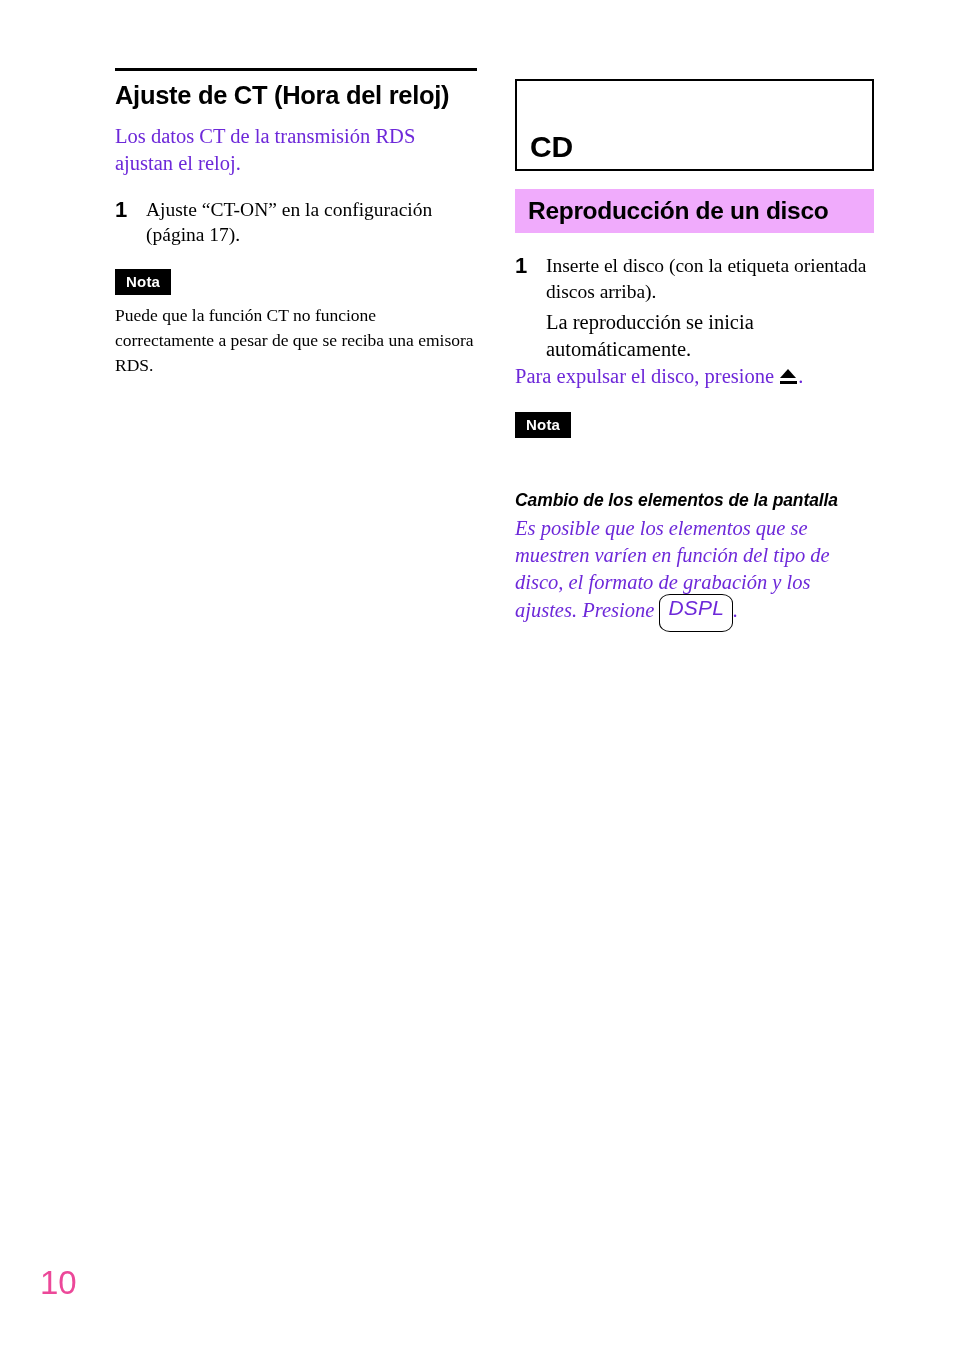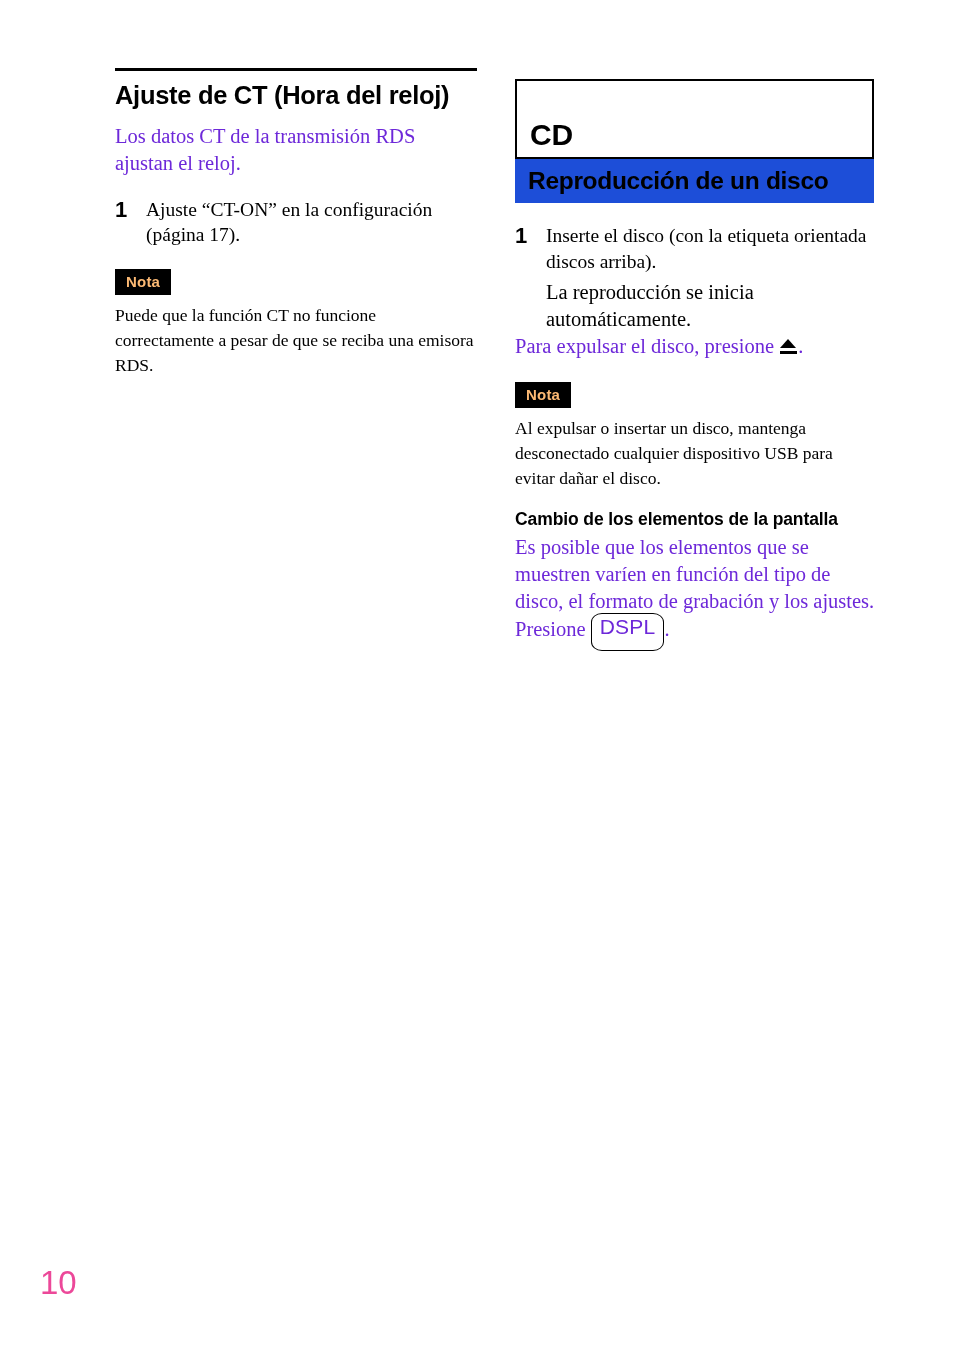--- a/index.html
+++ b/index.html
@@ -92,60 +92,61 @@
     font-size: 20.5px;
     line-height: 1.32;
     display: block;
     margin-top: 5px;
   }
 
   
   .nota-badge {
     display: inline-block;
     background: #000000;
-    color: #fdba74;
+    color: #ffffff;
     font-family: "Liberation Sans", "DejaVu Sans", sans-serif;
     font-weight: bold;
     font-size: 15px;
     line-height: 1;
     padding: 5px 11px 6px 11px;
     letter-spacing: 0.2px;
   }
   .nota-block { margin-top: 22px; }
   .nota-block p {
     font-family: "Liberation Serif", "DejaVu Serif", serif;
     font-size: 17.5px;
     line-height: 1.42;
     margin: 8px 0 0 0;
   }
 
   
   .chapter-box {
     box-sizing: border-box;
     width: 359px;
-    height: 80px;
+    height: 92px;
     border: 2px solid #000000;
     display: flex;
     align-items: flex-end;
     padding: 0 0 7px 13px;
     background: #ffffff;
   }
   .chapter-box .chapter-label {
     font-family: "Liberation Sans", "DejaVu Sans", sans-serif;
     font-weight: bold;
     font-size: 30px;
     line-height: 1;
     letter-spacing: -0.2px;
   }
 
   
   .gray-bar {
     box-sizing: border-box;
     width: 359px;
-    background: #1d4ed8;
+    margin-top: 18px;
+    background: #f0abfc;
     padding: 8px 12px 9px 13px;
   }
   .gray-bar .gray-title {
     font-family: "Liberation Sans", "DejaVu Sans", sans-serif;
     font-weight: bold;
     font-size: 24.5px;
     line-height: 1.12;
     letter-spacing: -0.3px;
   }
 
@@ -153,21 +154,21 @@
 
   
   h3.subhead {
     font-family: "Liberation Sans", "DejaVu Sans", sans-serif;
     font-weight: bold;
     font-size: 17.5px;
     line-height: 1.2;
     margin: 0 0 4px 0;
     letter-spacing: -0.1px;
   }
-  .subhead-block { margin-top: 18px; }
+  .subhead-block { margin-top: 52px; font-style: italic; }
 
   
   .btn-pill {
     display: inline-block;
     border: 1.6px solid #000000;
     border-radius: 11px / 9px;
     font-family: "Liberation Sans", "DejaVu Sans", sans-serif;
     font-size: 21px;
     font-weight: normal;
     line-height: 1;
@@ -258,21 +259,20 @@
       <div class="step">
         <span class="num">1</span>
         <span class="step-text">Inserte el disco (con la etiqueta orientada discos arriba).</span>
         <span class="step-sub">La reproducción se inicia automáticamente.</span>
       </div>
 
       <p class="body"><span>Para expulsar el disco, presione </span><span class="eject-icon"><span class="tri"></span><span class="bar"></span></span><span>.</span></p>
 
       <div class="nota-block">
         <span class="nota-badge">Nota</span>
-        <p>Al expulsar o insertar un disco, mantenga desconectado cualquier dispositivo USB para evitar dañar el disco.</p>
       </div>
 
       <div class="subhead-block">
         <h3 class="subhead">Cambio de los elementos de la pantalla</h3>
         <p class="body"><span>Es posible que los elementos que se muestren varíen en función del tipo de disco, el formato de grabación y los ajustes. Presione </span><span class="btn-pill">DSPL</span><span>.</span></p>
       </div>
 
     </div>
   </div>
 

